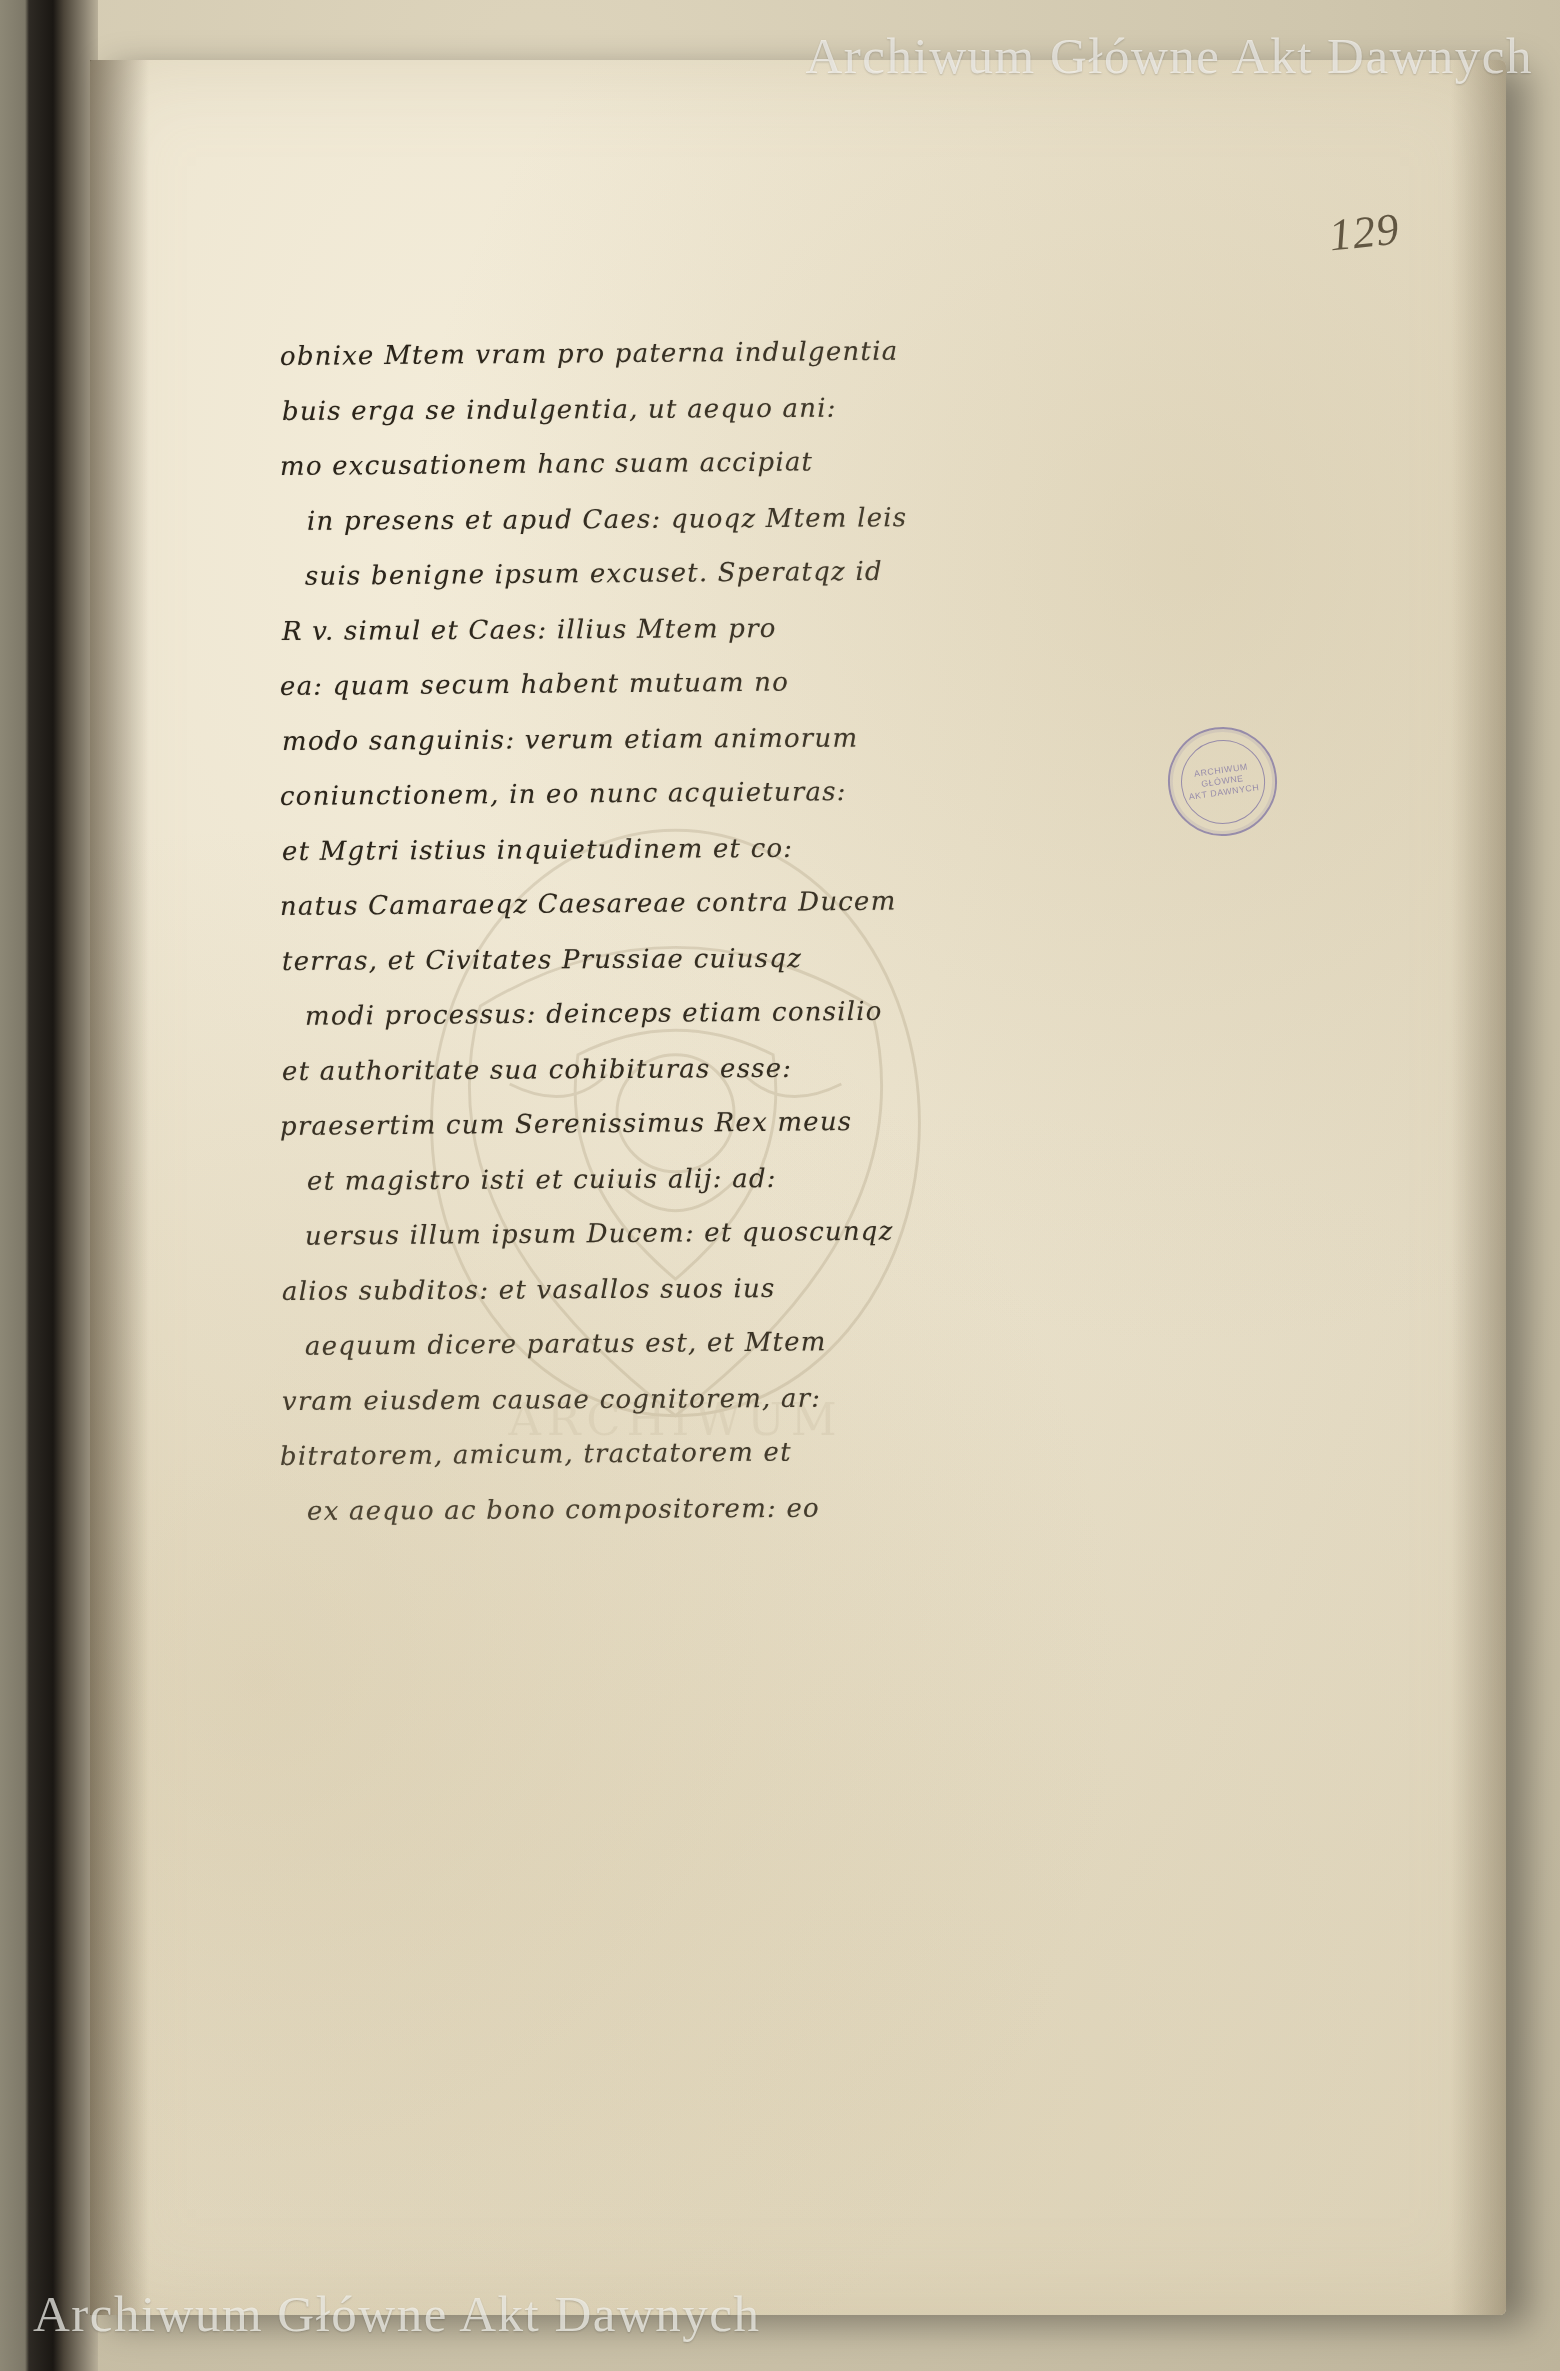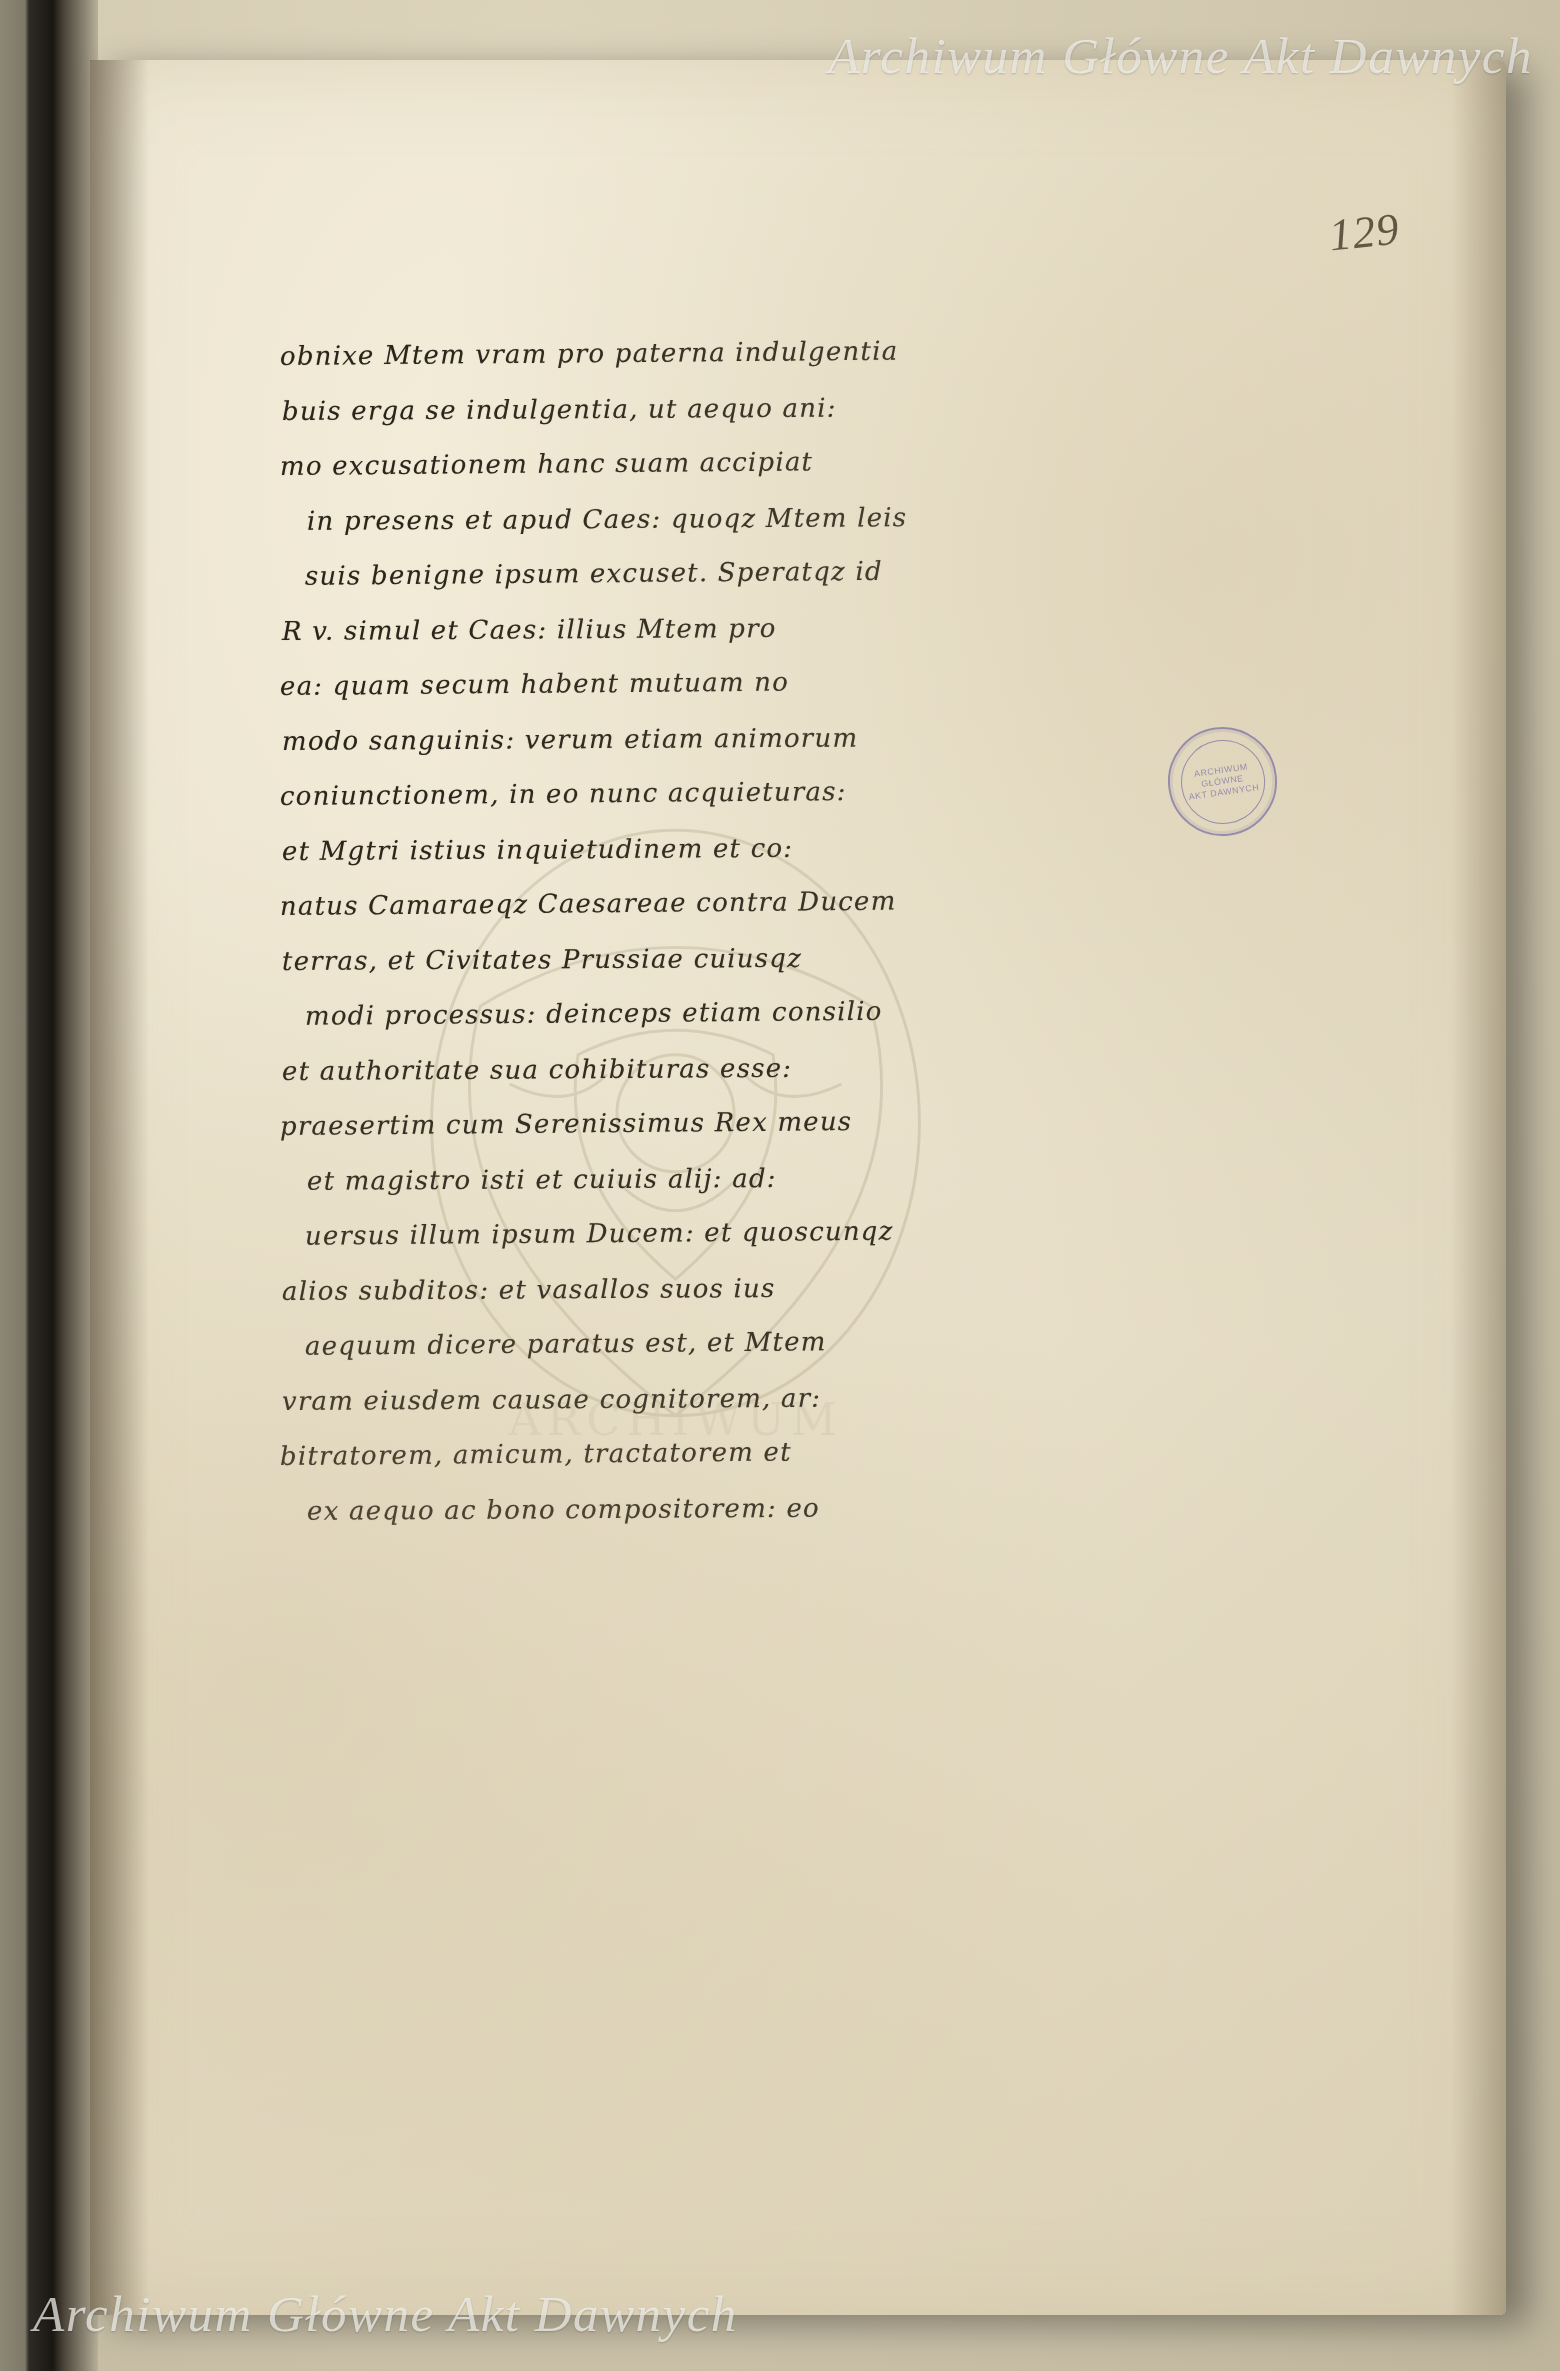--- a/index.html
+++ b/index.html
@@ -146,21 +146,20 @@
     flex-direction: column;
     padding: 3.9px;
     box-sizing: border-box;
   }
   .stamp-inner span { display: block; }
 
   
   .wm {
     position: absolute;
     font-family: "Liberation Serif", serif;
-    font-style: italic;
     color: rgba(255,255,255,0.62);
     font-size: 51px;
     letter-spacing: 1.5px;
     text-shadow: 0 1px 2px rgba(0,0,0,0.18);
     pointer-events: none;
     white-space: nowrap;
   }
   .wm-top   { right: 27px; top: 27px; }
   .wm-bot   { left: 33px; bottom: 29px; color: rgba(245,245,240,0.72); }
 

